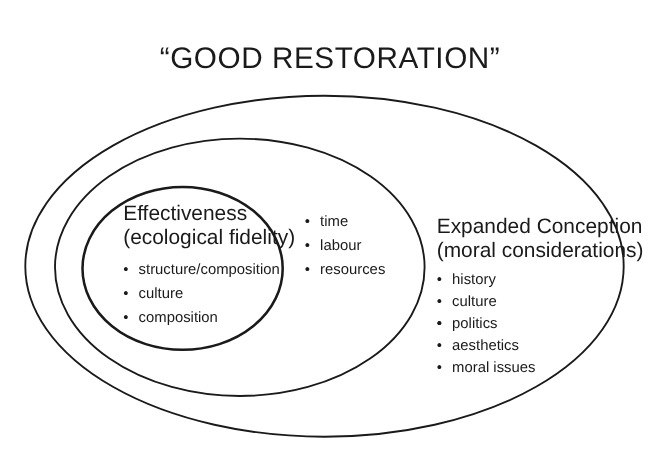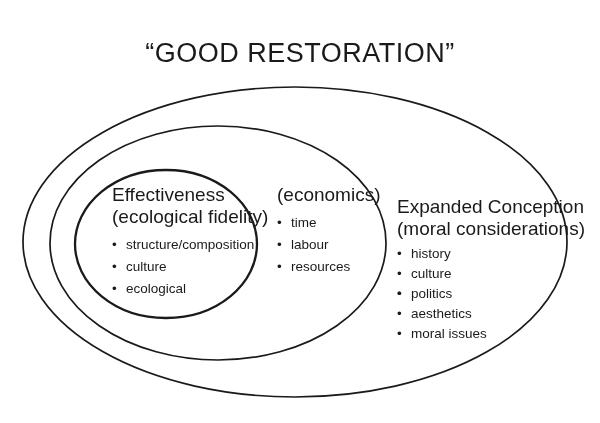--- a/index.html
+++ b/index.html
@@ -89,26 +89,25 @@
     <ellipse class="ellipse-middle" cx="218" cy="243" rx="168" ry="117"></ellipse>
     <ellipse class="ellipse-inner" cx="166" cy="244" rx="91" ry="74"></ellipse>
   </svg>
 
   <div class="group group-0">
     <div class="heading">Effectiveness</div>
     <div class="subheading">(ecological fidelity)</div>
     <ul>
       <li><span class="bullet">•</span><span>structure/composition</span></li>
       <li><span class="bullet">•</span><span>culture</span></li>
-      <li><span class="bullet">•</span><span>ecological</span></li>
+      <li><span class="bullet">•</span><span>composition</span></li>
     </ul>
   </div>
 
   <div class="group group-1">
-    <div class="subheading">(economics)</div>
     <ul>
       <li><span class="bullet">•</span><span>time</span></li>
       <li><span class="bullet">•</span><span>labour</span></li>
       <li><span class="bullet">•</span><span>resources</span></li>
     </ul>
   </div>
 
   <div class="group group-2">
     <div class="heading">Expanded Conception</div>
     <div class="subheading">(moral considerations)</div>

